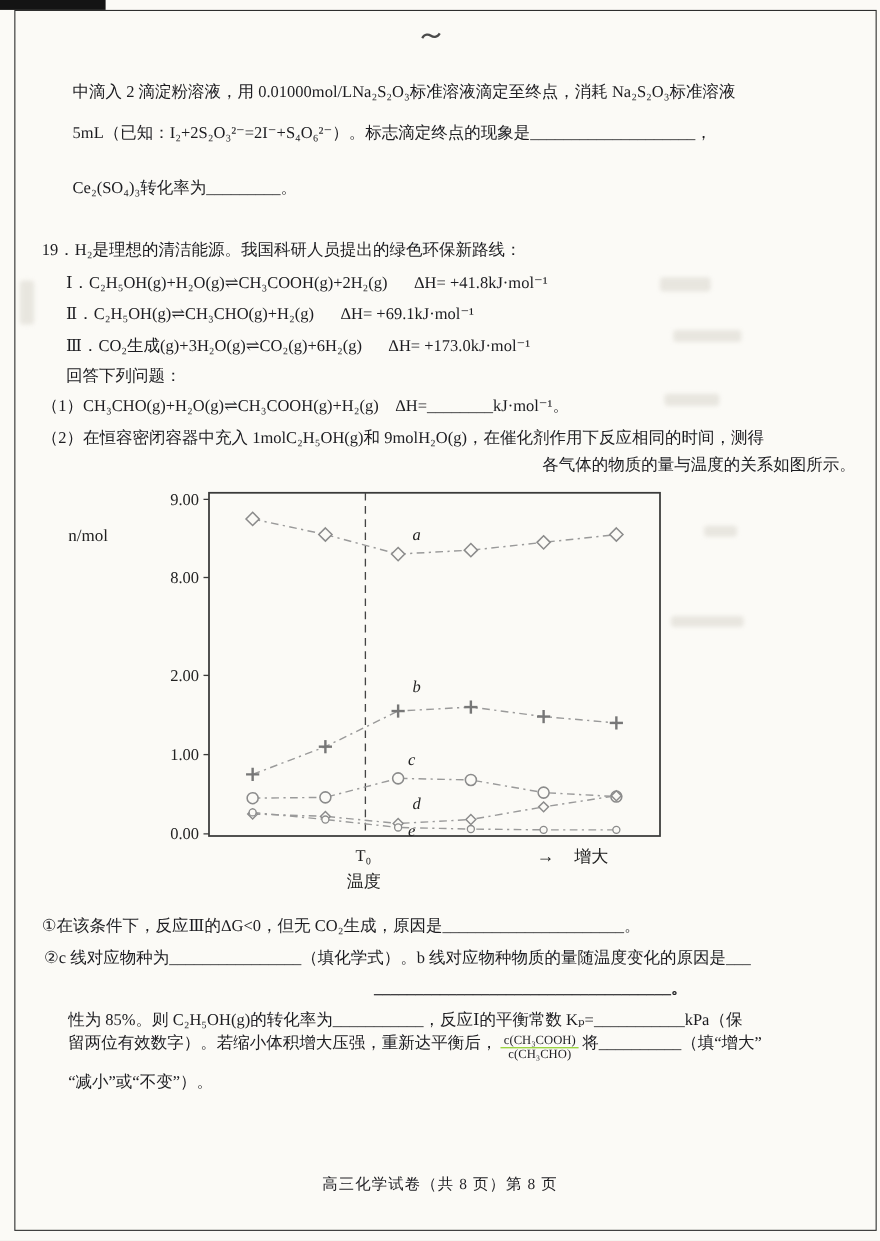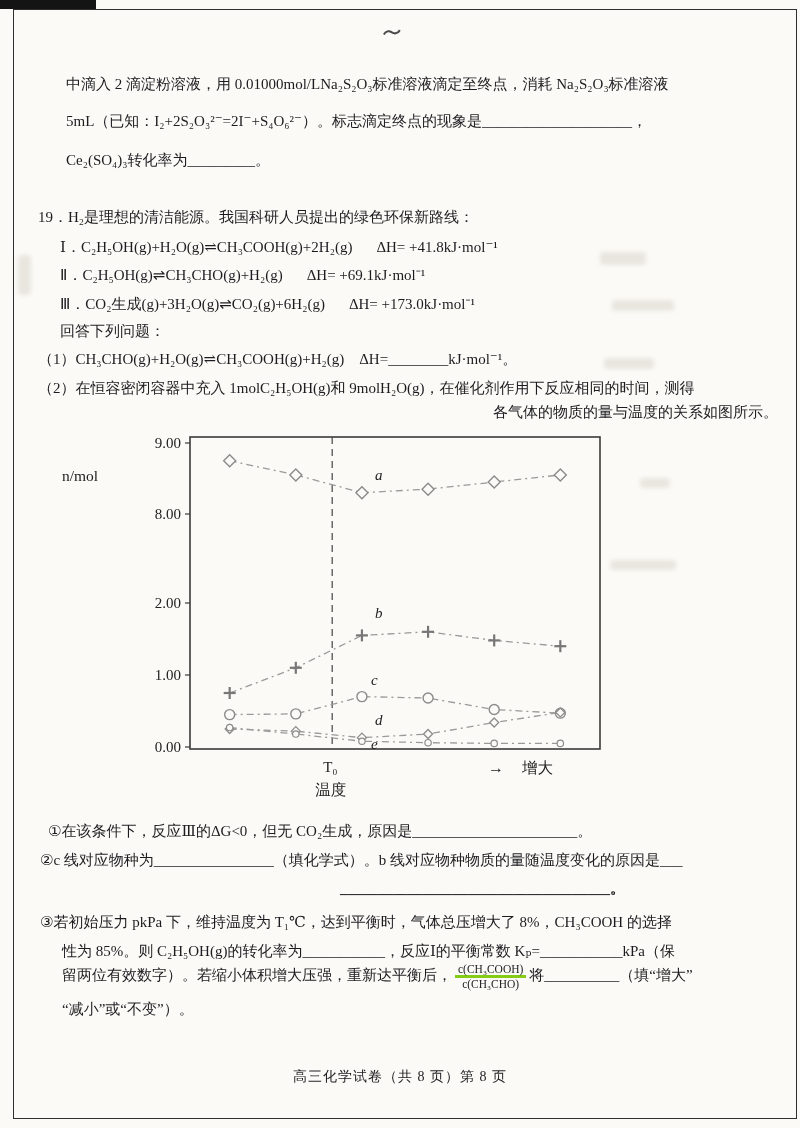--- a/index.html
+++ b/index.html
@@ -19,43 +19,43 @@
   .ghost { position: absolute; background: #d9d6cd; opacity: .55; filter: blur(2px); border-radius: 3px; }
 
   .content { position: absolute; left: 38px; top: 74px; width: 740px;
              font-size: 15px; line-height: 1.42; }
   p { margin: 0; }
   .ml1 { margin-left: 28px; }
   .ml2 { margin-left: 22px; }
   .ml3 { margin-left: 50px; text-align: right; }
   .ml4 { margin-left: 24px; }
   .p-prev2 { margin-top: 16px; }
-  .p-prev3 { margin-top: 17px; }
+  .p-prev3 { margin-top: 28px; }
   .p-stem  { margin-top: 36px; }
   .p-eq1   { margin-top: 9px; }
-  .p-eq    { margin-top: 7px; font-family: Liberation Serif, serif; }
+  .p-eq    { margin-top: 7px; }
   .p-prompt{ margin-top: 6px; }
   .p-part1 { margin-top: 7px; }
   .p-part2a{ margin-top: 7px; }
   .p-part2b{ margin-top: 3px; }
   .eq-dh   { margin-left: 24px; }
 
   .chart-block { margin-top: 6px; margin-left: 2px; height: 378px; }
 
-  .p-sub1  { margin-top: 14px; margin-left: 10px; }
+  .p-sub1  { margin-top: 14px; margin-left: 0; }
   .p-sub2a { margin-top: 7px;  margin-left: 2px; }
   .p-sub2b { margin-top: 7px;  margin-left: 302px; font-weight: bold; }
   .p-sub3a { margin-top: 13px; margin-left: 2px; }
   .p-sub3b { margin-top: 8px; }
   .p-sub3c { margin-top: 0; }
   .p-sub3d { margin-top: 8px; }
 
   .fraction { display: inline-block; text-align: center; vertical-align: -9px;
               line-height: 1.1; font-size: 11.5px; margin: 0 3px; }
-  .frac-num { display: block; border-bottom: 3px solid #84cc16; padding: 0 3px; }
+  .frac-num { display: block; border-bottom: 1px solid #84cc16; padding: 0 3px; }
   .frac-den { display: block; }
 
   .footer { position: absolute; top: 1068px; left: 0; width: 100%;
             text-align: center; font-size: 14px; letter-spacing: 1px; }
 
   svg { font-family: "Liberation Serif", "DejaVu Serif", "DejaVu Sans", serif; }
 </style>
 </head>
 <body>
 
@@ -168,21 +168,20 @@
             <circle cx="454.1935483870967" cy="314.4" r="3.2" fill="#fbfaf6" stroke="#8b8b8b" stroke-width="1.2"></circle>
             <circle cx="520.3225806451612" cy="314.4" r="3.2" fill="#fbfaf6" stroke="#8b8b8b" stroke-width="1.2"></circle>
             <text x="330.93548387096774" y="320.24" font-size="15" font-style="italic" fill="#222">e</text>
           </g>
         </svg>
     </div>
 
     <p class="p-sub1">①在该条件下，反应Ⅲ的ΔG&lt;0，但无 CO₂生成，原因是______________________。</p>
     <p class="p-sub2a">②c 线对应物种为________________（填化学式）。b 线对应物种物质的量随温度变化的原因是___</p>
     <p class="p-sub2b">____________________________________。</p>
-    <p class="p-sub3a">③若初始压力 pkPa 下，维持温度为 T₁℃，达到平衡时，气体总压增大了 8%，CH₃COOH 的选择</p>
     <p class="ml4 p-sub3b">性为 85%。则 C₂H₅OH(g)的转化率为___________，反应Ⅰ的平衡常数 Kₚ=___________kPa（保</p>
     <p class="ml4 p-sub3c">
       <span>留两位有效数字）。若缩小体积增大压强，重新达平衡后，</span><span class="fraction"><span class="frac-num">c(CH₃COOH)</span><span class="frac-den">c(CH₃CHO)</span></span><span>将__________（填“增大”</span>
     </p>
     <p class="ml4 p-sub3d">“减小”或“不变”）。</p>
   </div>
 
   <div class="footer">高三化学试卷（共 8 页）第 8 页</div>
 </div>
 

